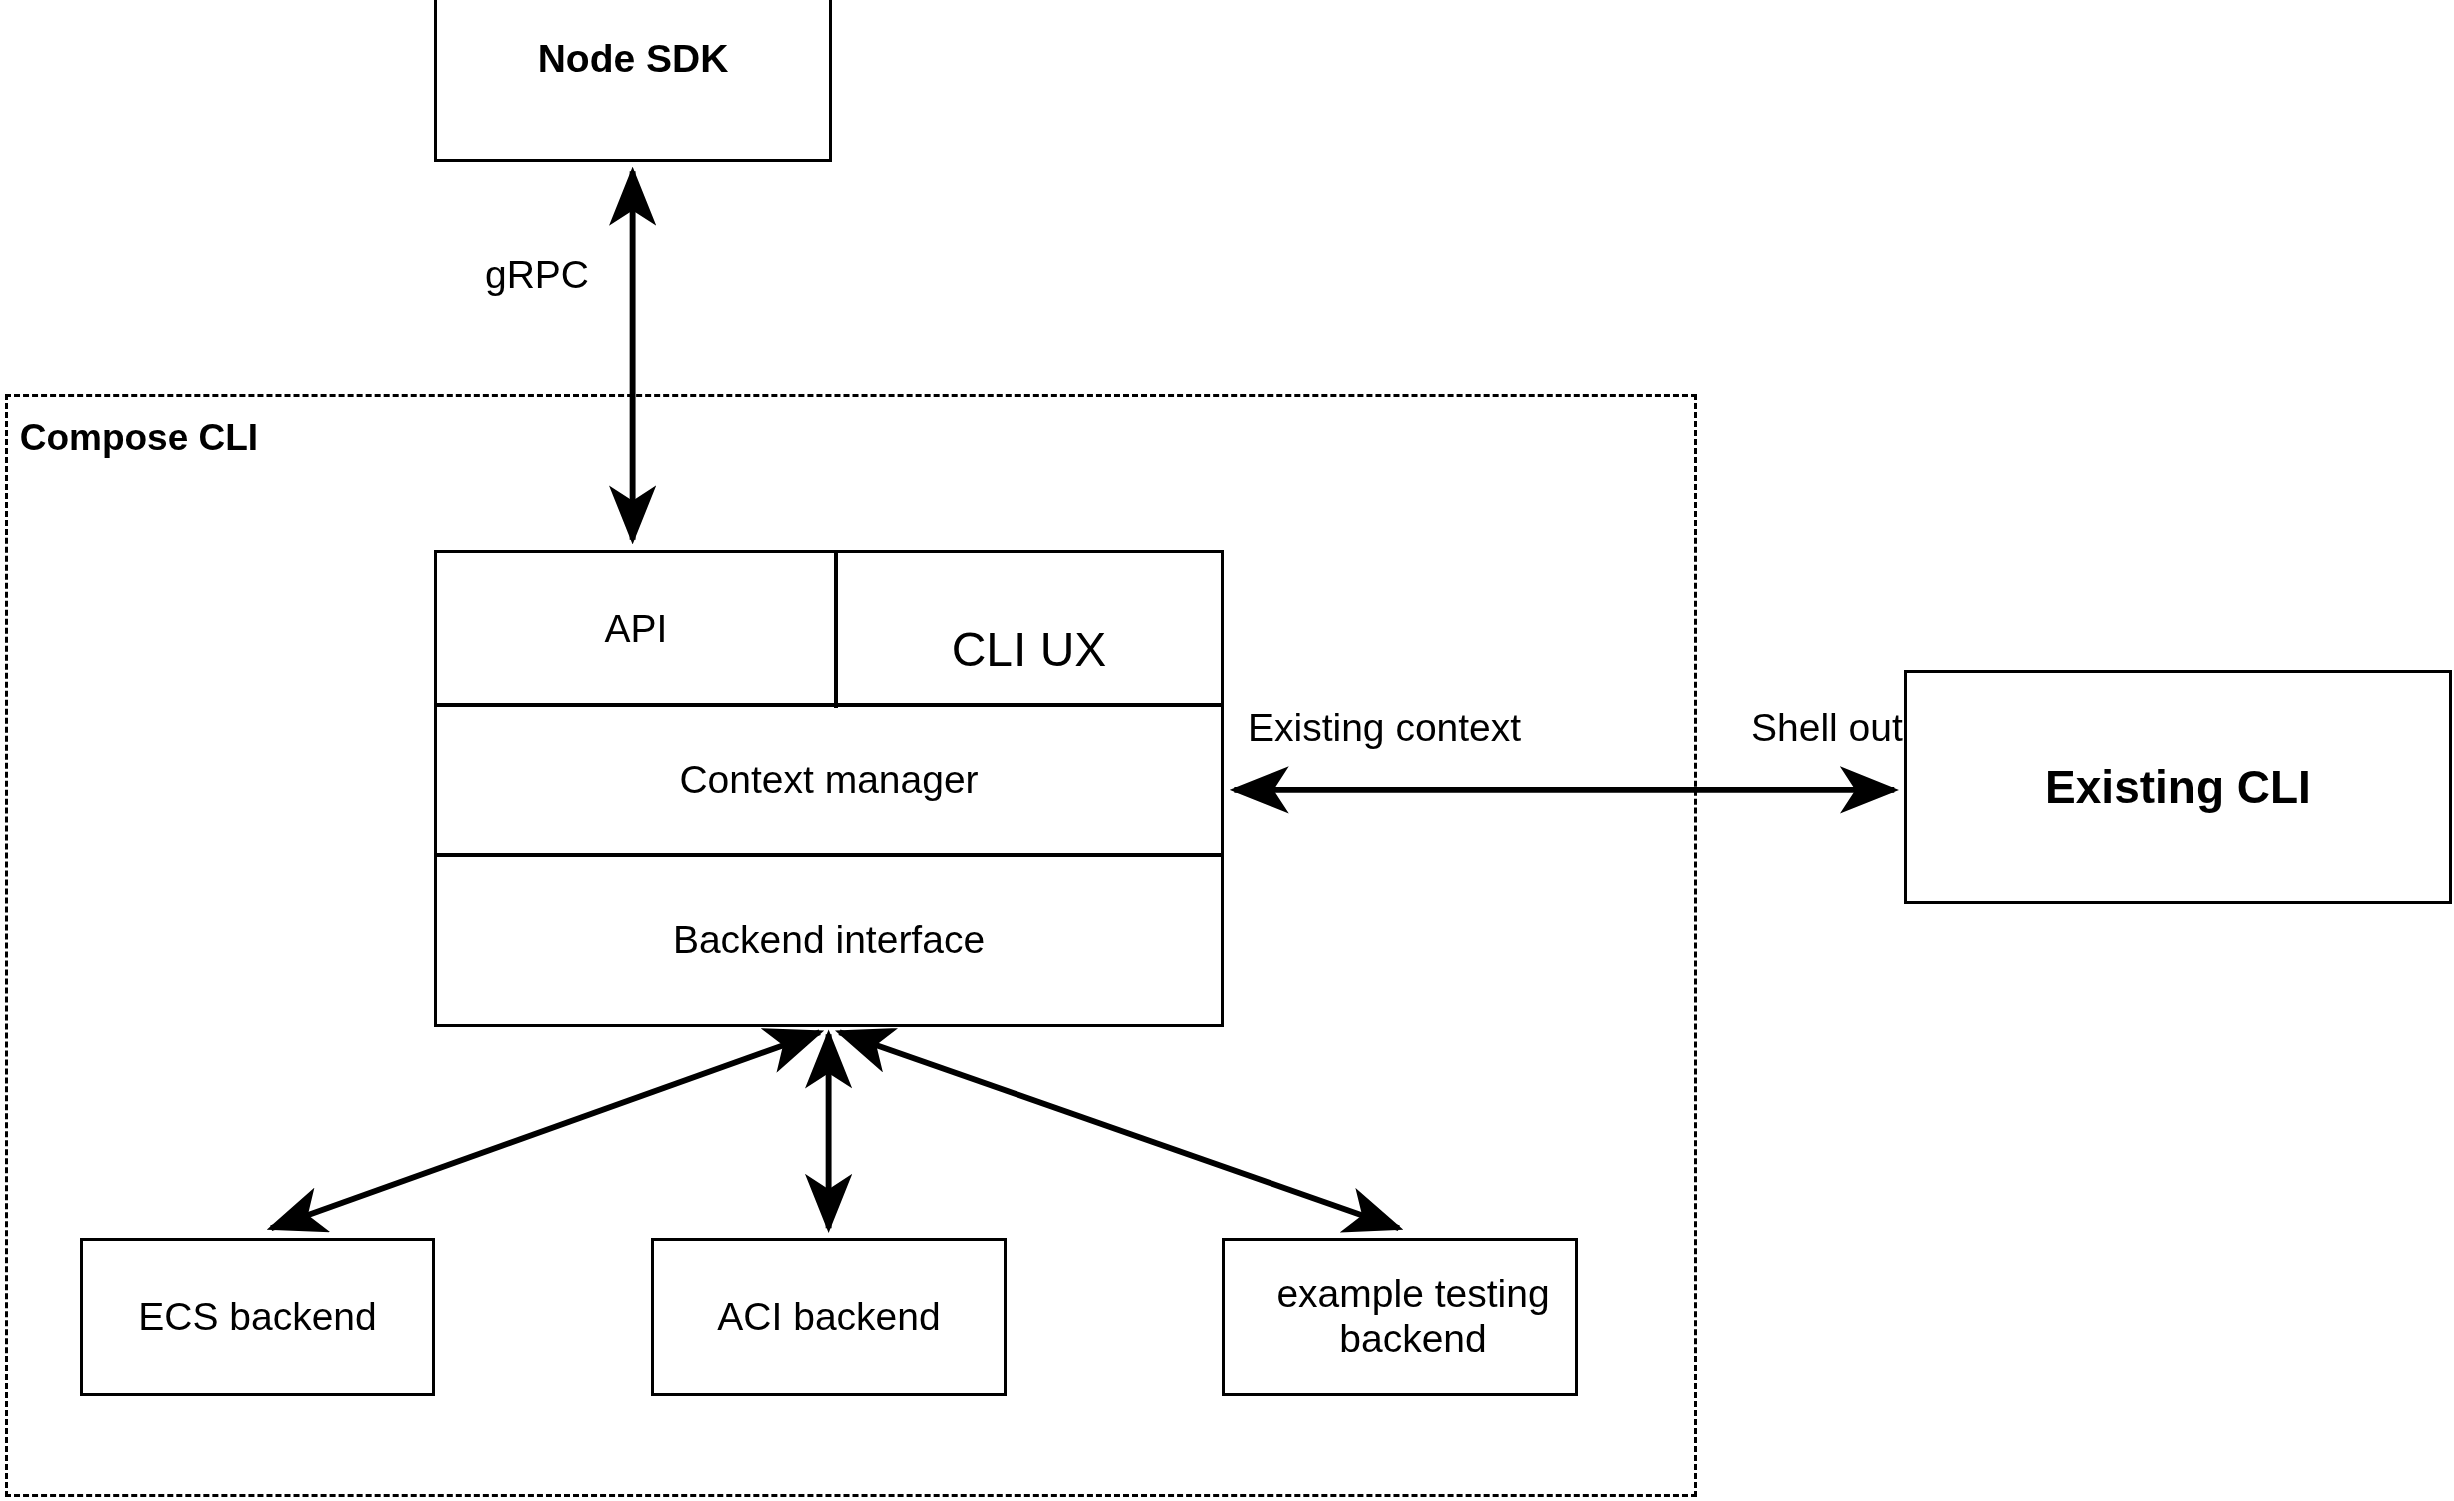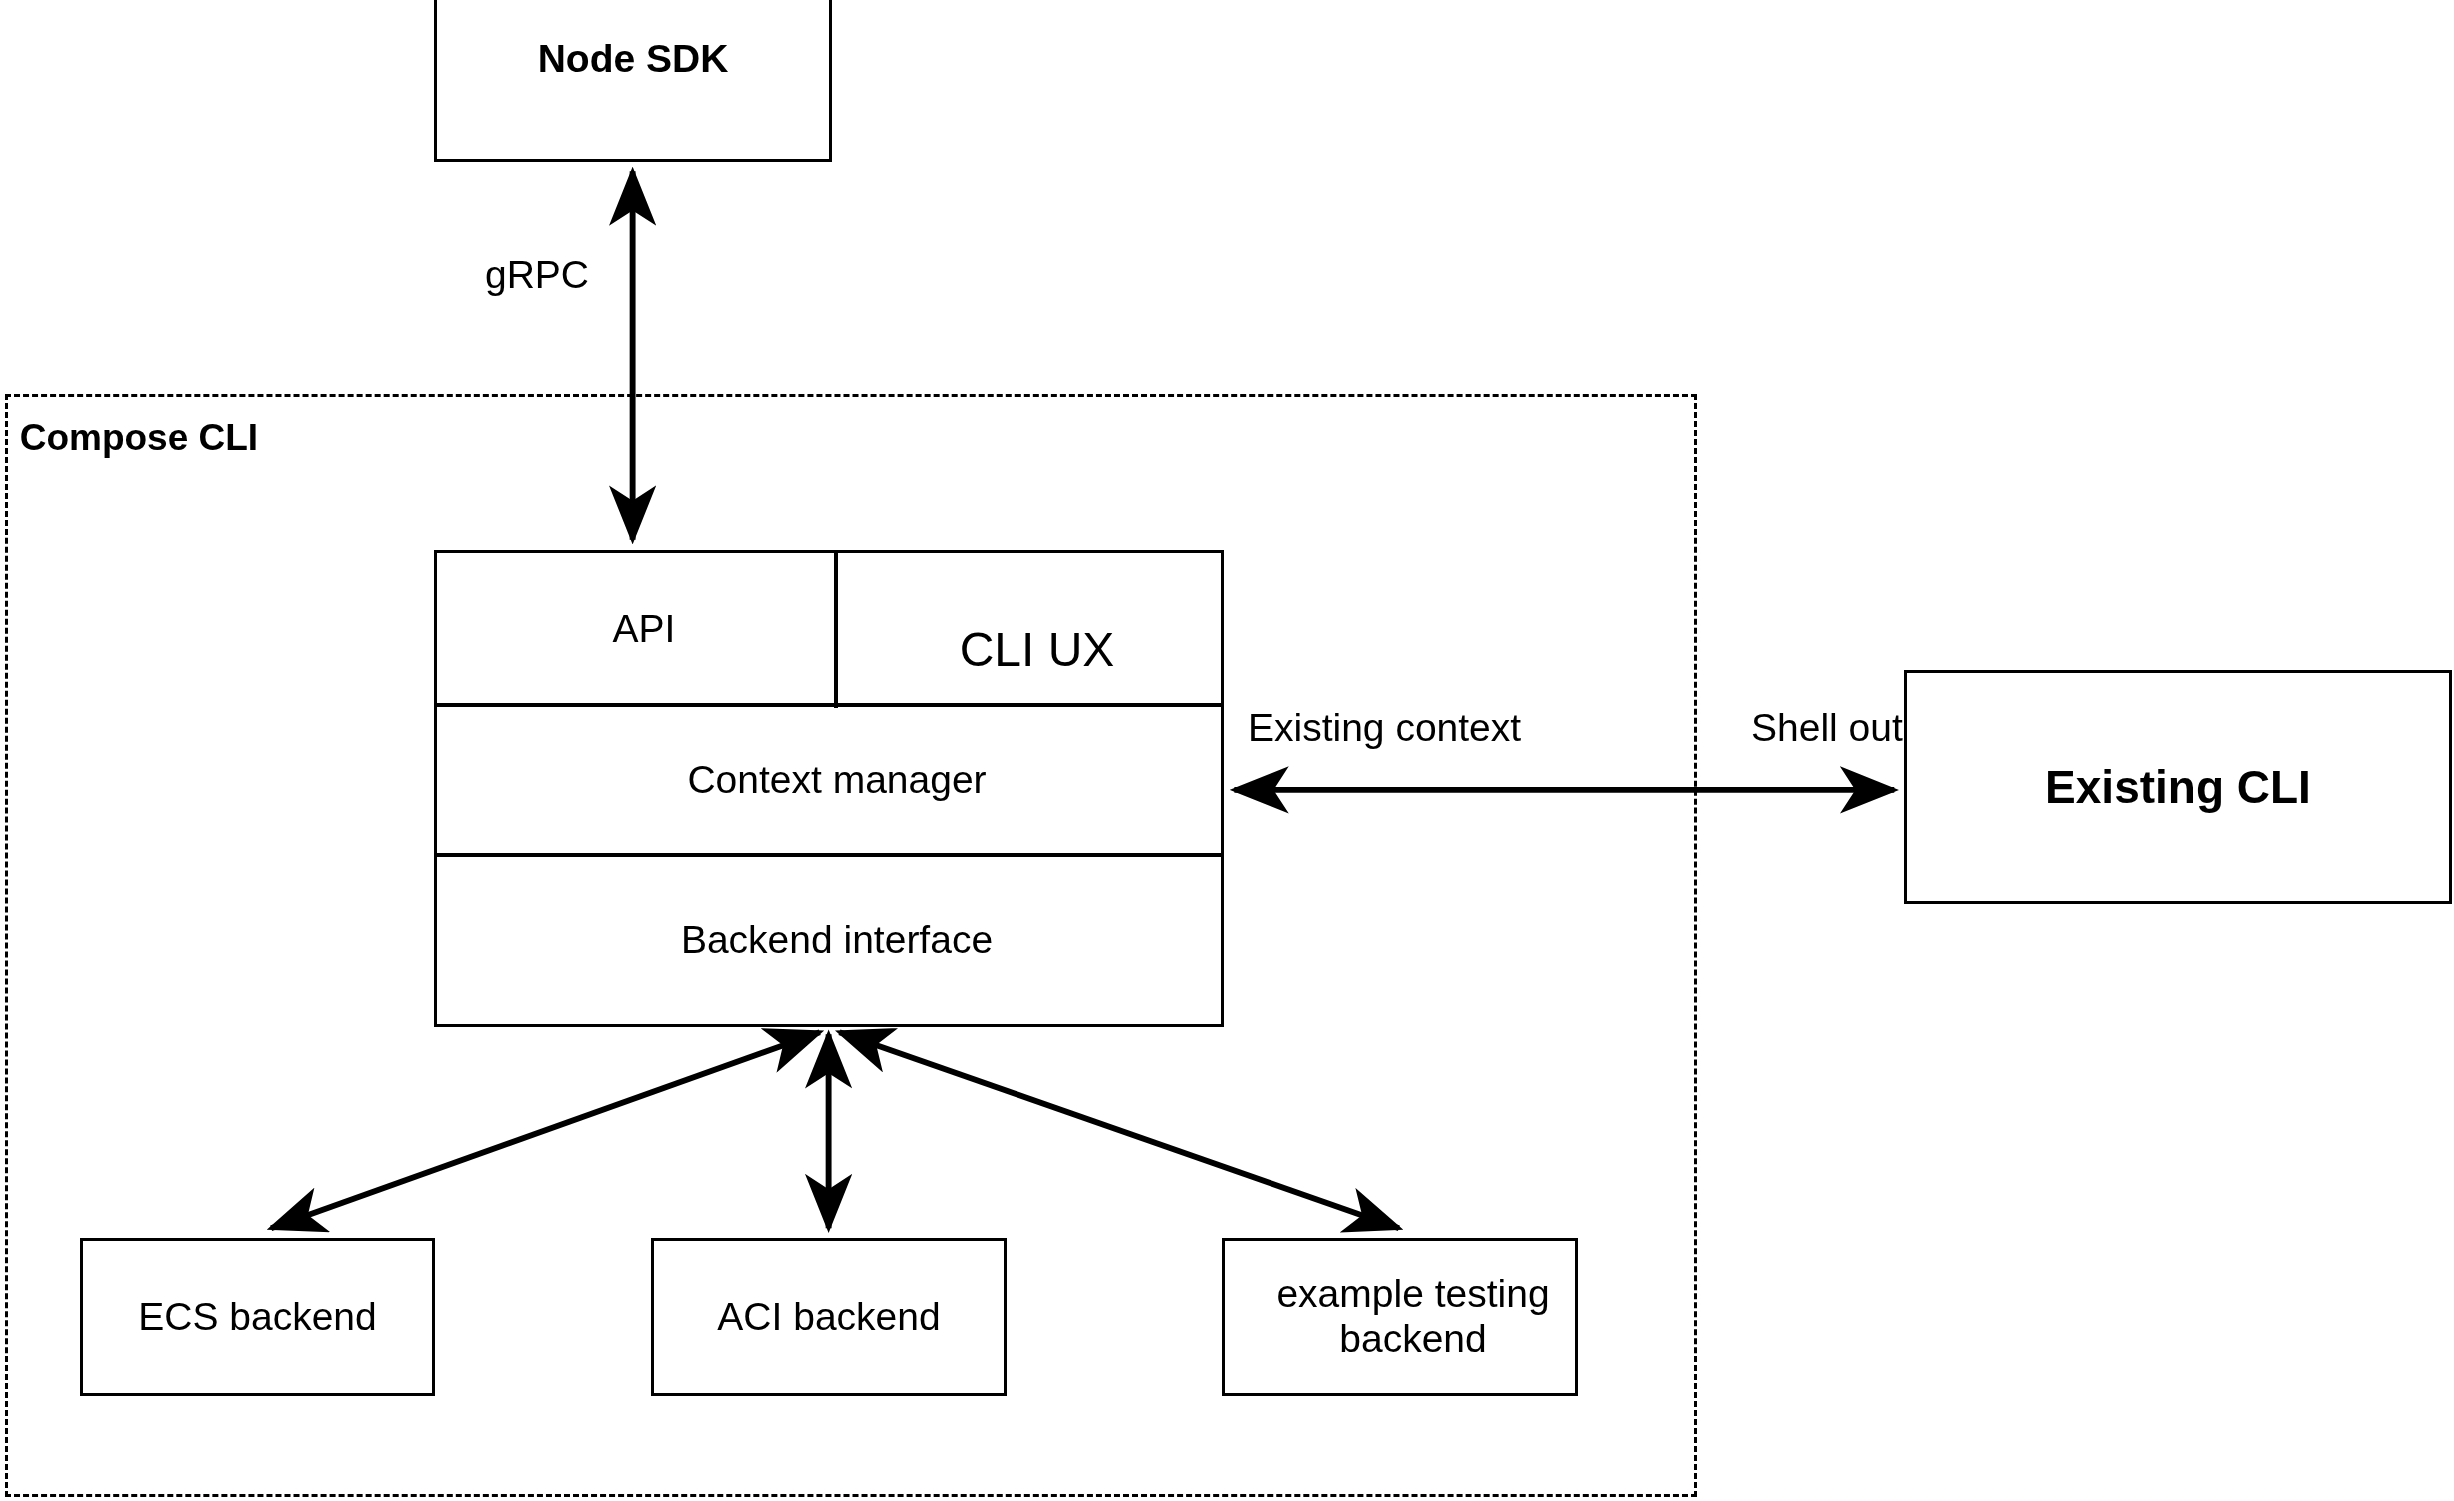--- a/index.html
+++ b/index.html
@@ -60,21 +60,20 @@
     border: 3.9px solid #000000;
     background: #ffffff;
   }
   .stack-row {
     position: absolute;
     box-sizing: border-box;
     display: flex;
     align-items: center;
     justify-content: center;
     text-align: center;
-    margin-left: 8px;
   }
   .stack-divider-h {
     position: absolute;
     background: #000000;
   }
   .stack-divider-v {
     position: absolute;
     background: #000000;
   }
 </style>

